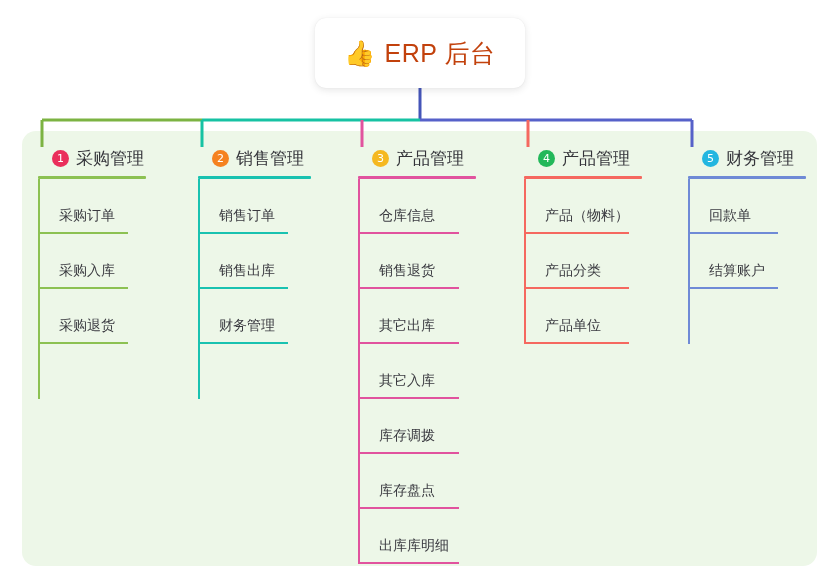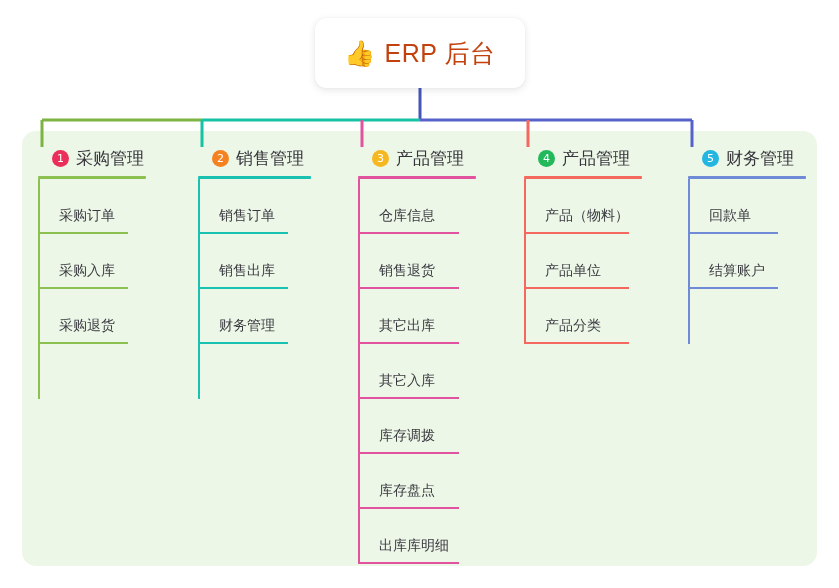--- a/index.html
+++ b/index.html
@@ -254,27 +254,27 @@
           <span class="col-title">产品管理</span>
         </div>
         <div class="col-rule" style="width: 118px; background: rgb(245, 104, 95);"></div>
         <div class="leaves">
           <div class="spine" style="background: rgb(245, 104, 95); height: 165px;"></div>
           <div class="leaf">
             <span class="leaf-text">产品（物料）</span>
             <div class="leaf-rule" style="width: 105px; background: rgb(245, 104, 95);"></div>
           </div>
           <div class="leaf">
+            <span class="leaf-text">产品分类</span>
+            <div class="leaf-rule" style="width: 105px; background: rgb(245, 104, 95);"></div>
+          </div>
+          <div class="leaf">
             <span class="leaf-text">产品单位</span>
             <div class="leaf-rule" style="width: 105px; background: rgb(245, 104, 95);"></div>
           </div>
-          <div class="leaf">
-            <span class="leaf-text">产品分类</span>
-            <div class="leaf-rule" style="width: 105px; background: rgb(245, 104, 95);"></div>
-          </div>
         </div>
       </div>
       <div class="column" style="left: 688px;">
         <div class="col-head">
           <span class="badge" style="background: rgb(35, 182, 224);">5</span>
           <span class="col-title">财务管理</span>
         </div>
         <div class="col-rule" style="width: 118px; background: rgb(111, 138, 214);"></div>
         <div class="leaves">
           <div class="spine" style="background: rgb(111, 138, 214); height: 165px;"></div>

